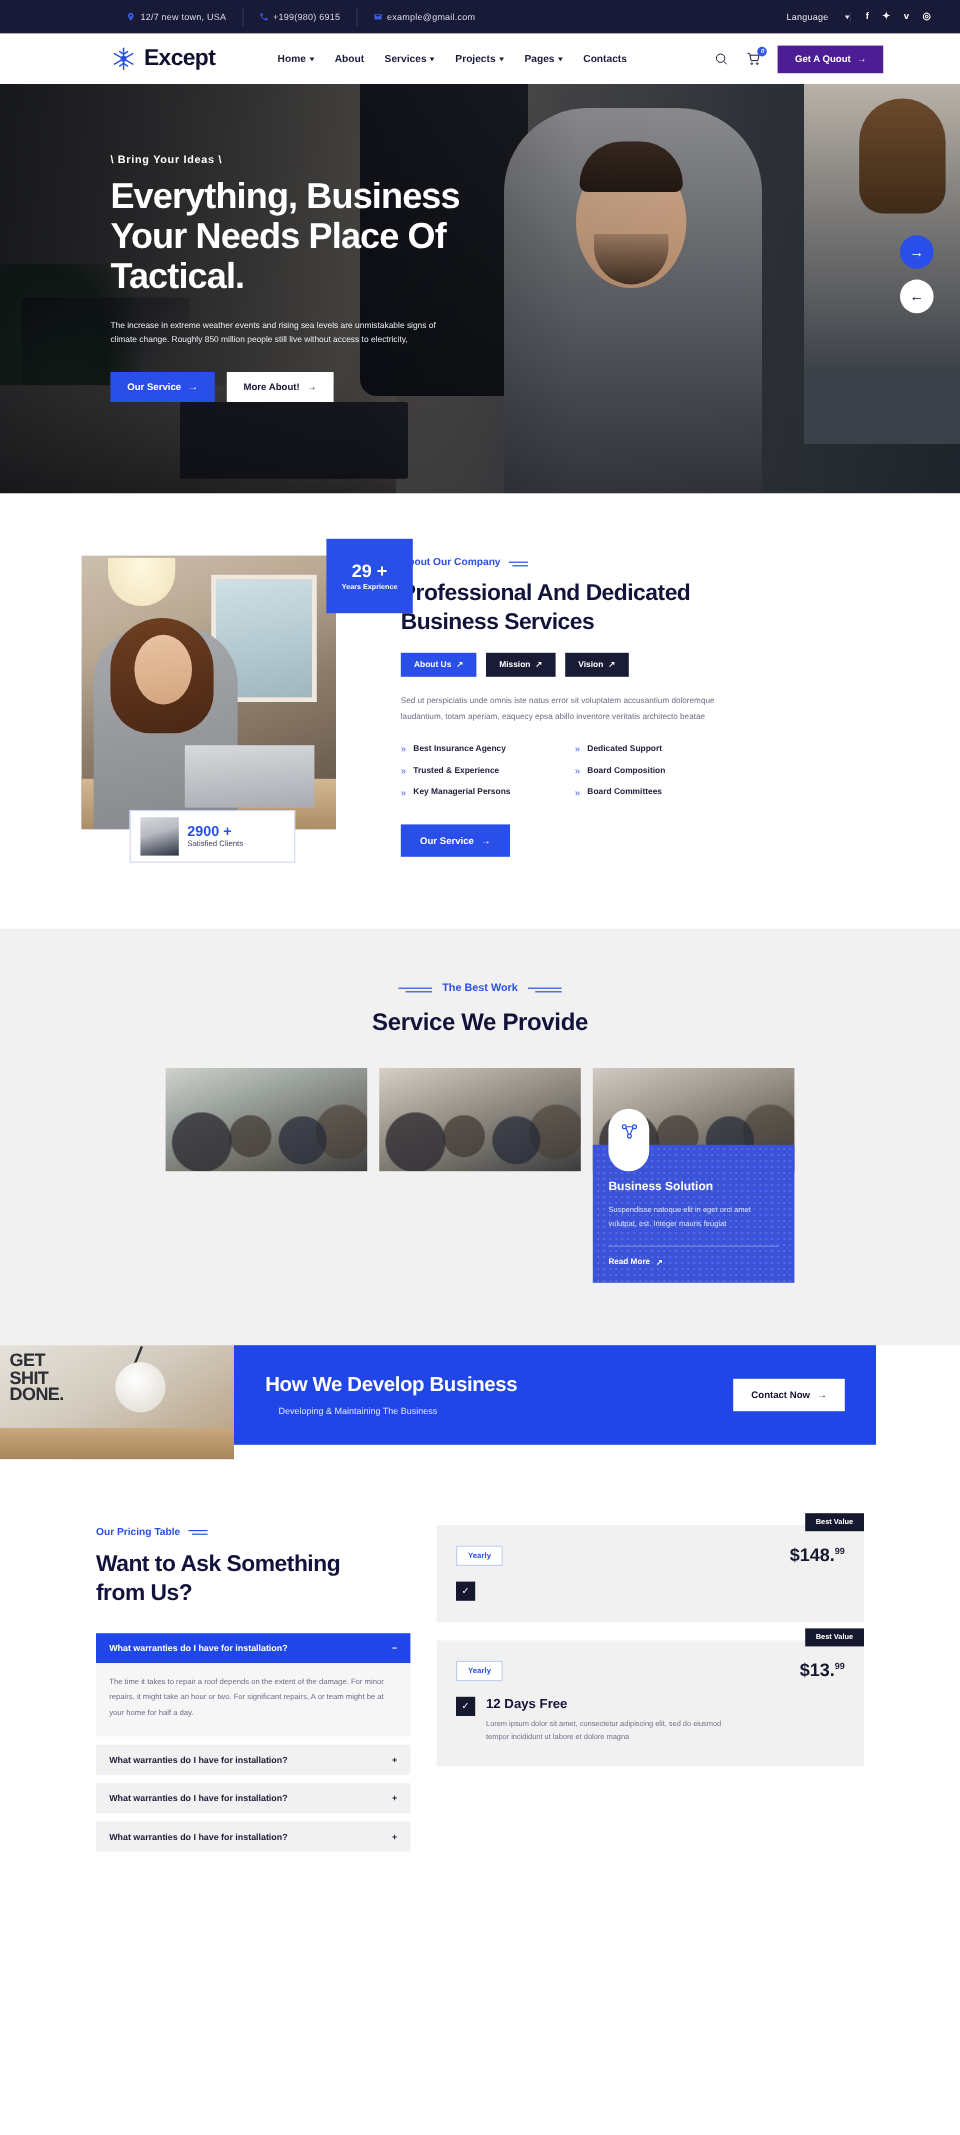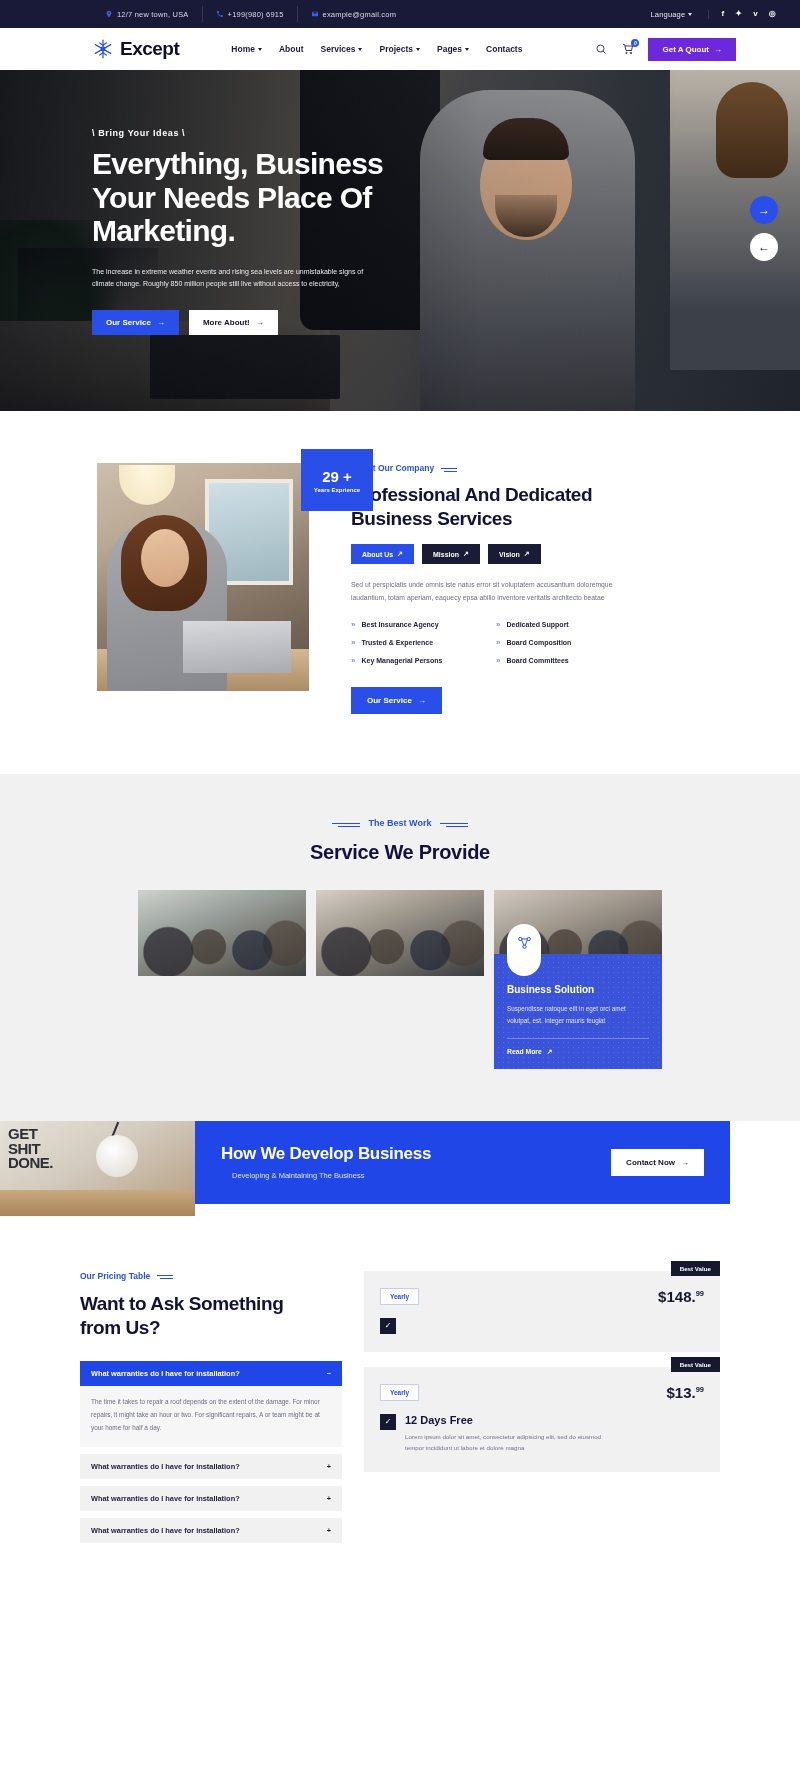--- a/index.html
+++ b/index.html
@@ -17,41 +17,41 @@
   .topbar{
     height:28px; background:#181a38; display:flex; align-items:center;
     padding:0 24px; color:#d8dae8; font-size:7.5px; letter-spacing:.2px;
   }
   .tb-left{ display:flex; align-items:center; margin-left:68px; }
   .tb-item{ display:flex; align-items:center; gap:4px; padding:0 13px; border-right:1px solid #33355a; height:16px; }
   .tb-item:last-child{ border-right:none; }
   .tb-ico{ width:8px; height:8px; color:#3656e0; display:inline-flex; align-items:center; justify-content:center; }
   .tb-ico svg{ width:8px; height:8px; fill:#3b5de7; }
   .tb-right{ margin-left:auto; display:flex; align-items:center; gap:0; }
-  .tb-lang{ font-size:7.5px; color:#e3e5f0; padding-right:16px; border-right:1px solid #33355a; display:flex; align-items:center; gap:3px;}
+  .tb-lang{ font-size:7.5px; color:#e3e5f0; padding-right:0; border-right:1px solid #33355a; display:flex; align-items:center; gap:14px;}
   .tb-social{ display:flex; align-items:center; gap:11px; padding-left:12px; }
   .tb-social span{ font-size:8px; color:#fff; font-weight:bold; line-height:1; }
   .caret{ display:inline-block; width:0;height:0;border-left:2.5px solid transparent;border-right:2.5px solid transparent;border-top:3px solid currentColor; }
 
   
   .header{
     height:42px; background:#fff; display:flex; align-items:center; padding:0 24px;
   }
   .brand{ display:flex; align-items:center; gap:6px; margin-left:68px; }
   .brand-mark{ width:22px; height:22px; position:relative; }
   .brand-mark svg{ width:22px; height:22px; }
   .brand-name{ font-size:19px; font-weight:bold; letter-spacing:-.5px; color:#10102e; }
   .nav{ display:flex; align-items:center; gap:17px; margin-left:52px; }
   .nav a{ font-size:8.5px; color:#1b1b3a; text-decoration:none; font-weight:600; display:flex; align-items:center; gap:3px; }
   .hdr-right{ margin-left:auto; display:flex; align-items:center; gap:13px; margin-right:40px;}
   .ico-btn{ width:14px; height:14px; display:flex;align-items:center;justify-content:center; position:relative;}
   .ico-btn svg{ width:12px;height:12px; stroke:#10102e; fill:none; stroke-width:1.6;}
   .cart-badge{ position:absolute; top:-3px; right:-4px; background:#2f55ea; color:#fff;
      font-size:5px; width:8px;height:8px;border-radius:50%; display:flex;align-items:center;justify-content:center; font-weight:bold;}
-  .btn-quote{ background:#6d28d9; color:#fff; font-size:8px; font-weight:bold; padding:7px 14px;
+  .btn-quote{ background:#4c1d95; color:#fff; font-size:8px; font-weight:bold; padding:7px 14px;
      display:flex;align-items:flex-start;gap:5px; border:none; cursor:pointer; }
 
   
   .hero{ position:relative; height:341px; overflow:hidden; background:#2c2f36; }
   .hero-bg{ position:absolute; inset:0; }
   .hb-base{ position:absolute; inset:0;
      background:linear-gradient(100deg,#4c4a46 0%,#6d6a62 20%,#8d8577 38%,#4a4a4c 55%,#2d3138 75%,#1f232b 100%); }
   .hb-plant{ position:absolute; left:0; top:150px; width:120px;height:191px;
      background:radial-gradient(ellipse at 30% 40%, #2f5b2c 0%, #1d3a1d 45%, rgba(25,40,25,0) 72%); opacity:.95;}
   .hb-lamp{ position:absolute; left:18px; top:178px; width:140px;height:120px;
@@ -84,21 +84,21 @@
   .h-btn{ font-size:8px; font-weight:bold; padding:8px 14px; display:flex;align-items:center;gap:6px; cursor:pointer; border:none;}
   .h-btn.primary{ background:#2a4fe8; color:#fff; }
   .h-btn.light{ background:#fff; color:#13132f; }
   .hero-arrows{ position:absolute; right:22px; top:126px; display:flex; flex-direction:column; gap:9px; }
   .arr{ width:28px;height:28px;border-radius:50%; display:flex;align-items:center;justify-content:center;
         font-size:12px; cursor:pointer; }
   .arr.next{ background:#2a4fe8; color:#fff; }
   .arr.prev{ background:#fff; color:#13132f; }
 
   
-  .about{ padding:52px 41px 60px; display:flex; gap:0;justify-content:flex-end; }
+  .about{ padding:52px 12px 60px; display:flex; gap:12px;justify-content:flex-end; }
   .about-left{ margin-left:56px; position:relative; width:220px; }
   .ab-photo{ width:212px;height:228px; position:relative; overflow:hidden;
      background:linear-gradient(160deg,#cdbfae 0%,#b9a893 28%,#8e7d6b 55%,#5a4e42 100%); }
   .abp-win{ position:absolute; left:108px; top:16px; width:88px;height:106px;
      background:linear-gradient(170deg,#cfe0e6,#9fb7bf); border:4px solid #efe8df;}
   .abp-lamp{ position:absolute; left:22px;top:2px;width:56px;height:40px;border-radius:0 0 28px 28px;
      background:radial-gradient(ellipse at 50% 10%,#fff8e0,#f0e2bb); }
   .abp-person{ position:absolute; left:10px; top:60px; width:120px;height:168px;
      background:linear-gradient(170deg,#a9aaae,#86888d); border-radius:46px 46px 0 0;}
   .abp-hair{ position:absolute; left:24px; top:52px; width:86px;height:96px;border-radius:44px 44px 34px 34px;
@@ -331,21 +331,21 @@
       <div class="hb-face"></div>
         <div class="hb-beard"></div>
         <div class="hb-hair"></div>
     </div>
     <div class="hero-shade"></div>
     <div class="hero-inner">
       <div class="hero-eyebrow">\ Bring Your Ideas \</div>
       <h1 class="hero-title">
         <span>Everything, Business</span><br>
         <span>Your Needs Place Of</span><br>
-        <span>Marketing.</span>
+        <span>Tactical.</span>
       </h1>
       <p class="hero-desc">The increase in extreme weather events and rising sea levels are unmistakable signs of climate change. Roughly 850 million people still live without access to electricity,</p>
       <div class="hero-btns">
         <button class="h-btn primary">
           <span>Our Service</span>
           <span>→</span>
         </button>
         <button class="h-btn light">
           <span>More About!</span>
           <span>→</span>
@@ -365,20 +365,27 @@
           <div class="abp-lamp"></div>
         <div class="abp-desk"></div>
           <div class="abp-person"></div>
         <div class="abp-hair"></div>
           <div class="abp-face"></div>
           <div class="abp-lap"></div>
       </div>
       <div class="years-box">
         <div class="years-num">29 +</div>
         <div class="years-lbl">Years Exprience</div>
+      </div>
+      <div class="clients-card">
+        <div class="cc-av"></div>
+        <div>
+          <div class="cc-num">2900 +</div>
+          <div class="cc-lbl">Satisfied Clients</div>
+        </div>
       </div>
     </div>
     <div class="about-right">
       <div class="eyebrow">
         <span>About Our Company</span>
         <span class="dash"></span>
       </div>
       <h2 class="about-h2">
         <span>Professional And Dedicated</span><br>
         <span>Business Services</span>

